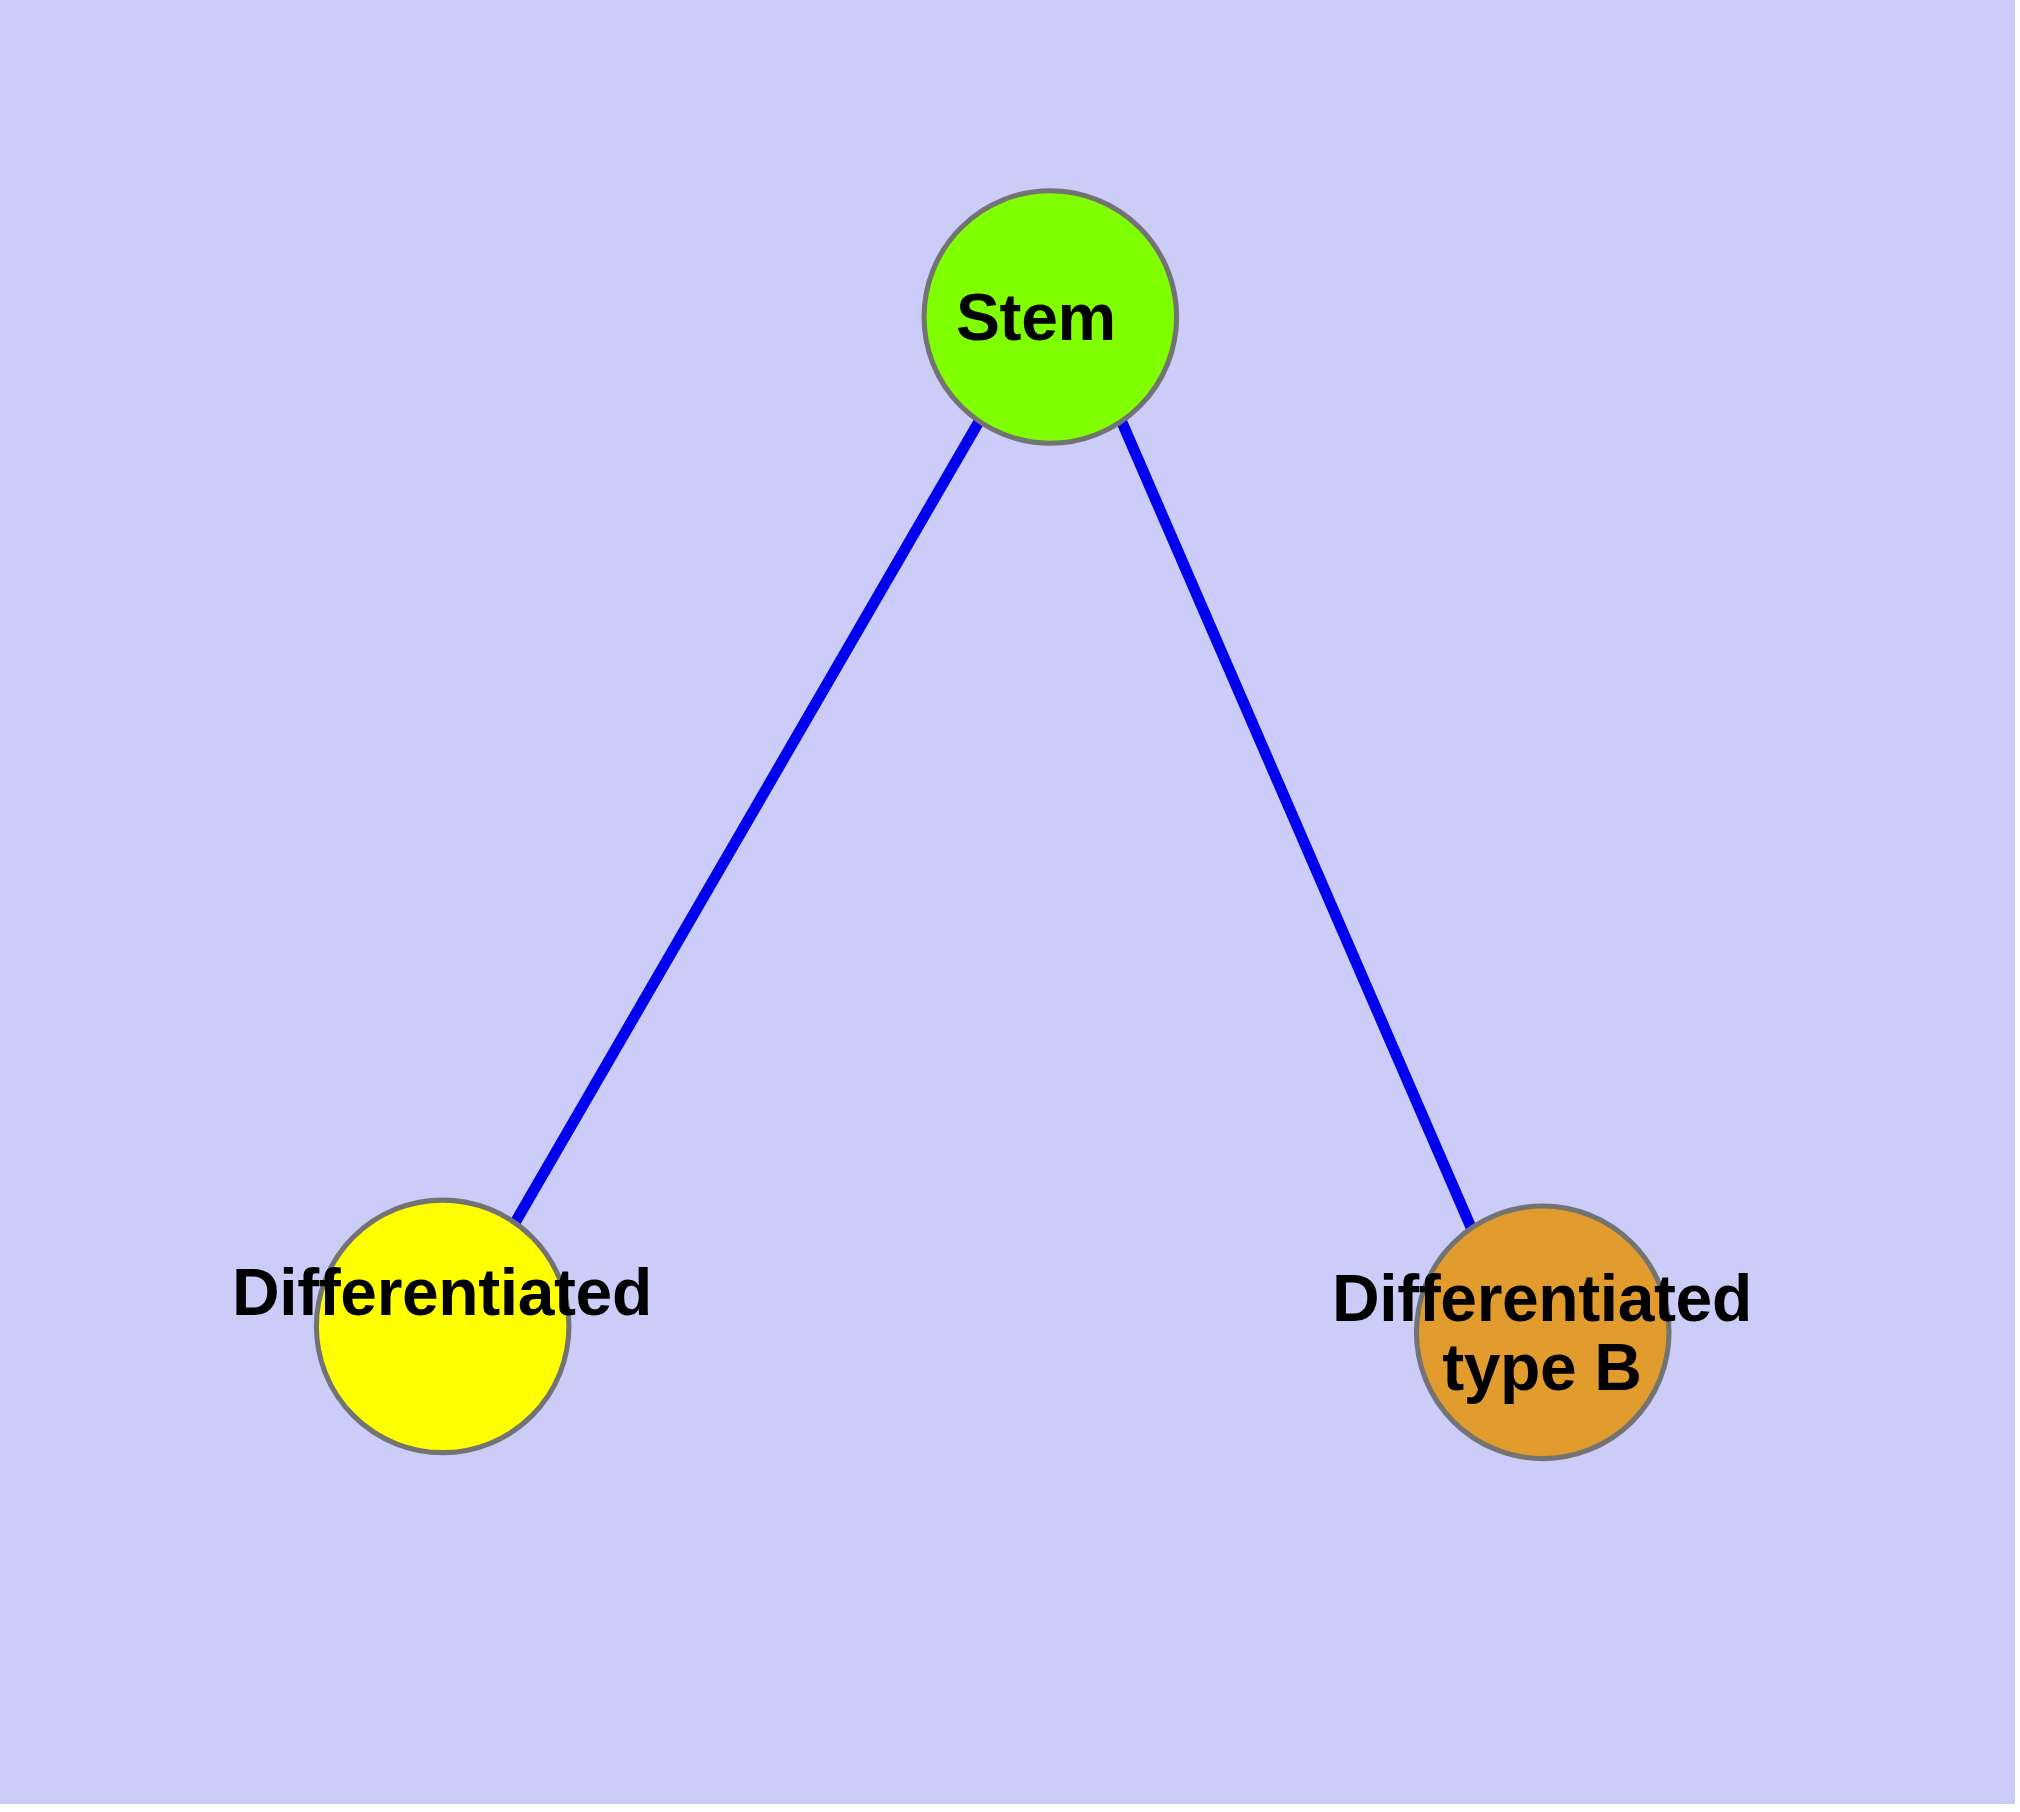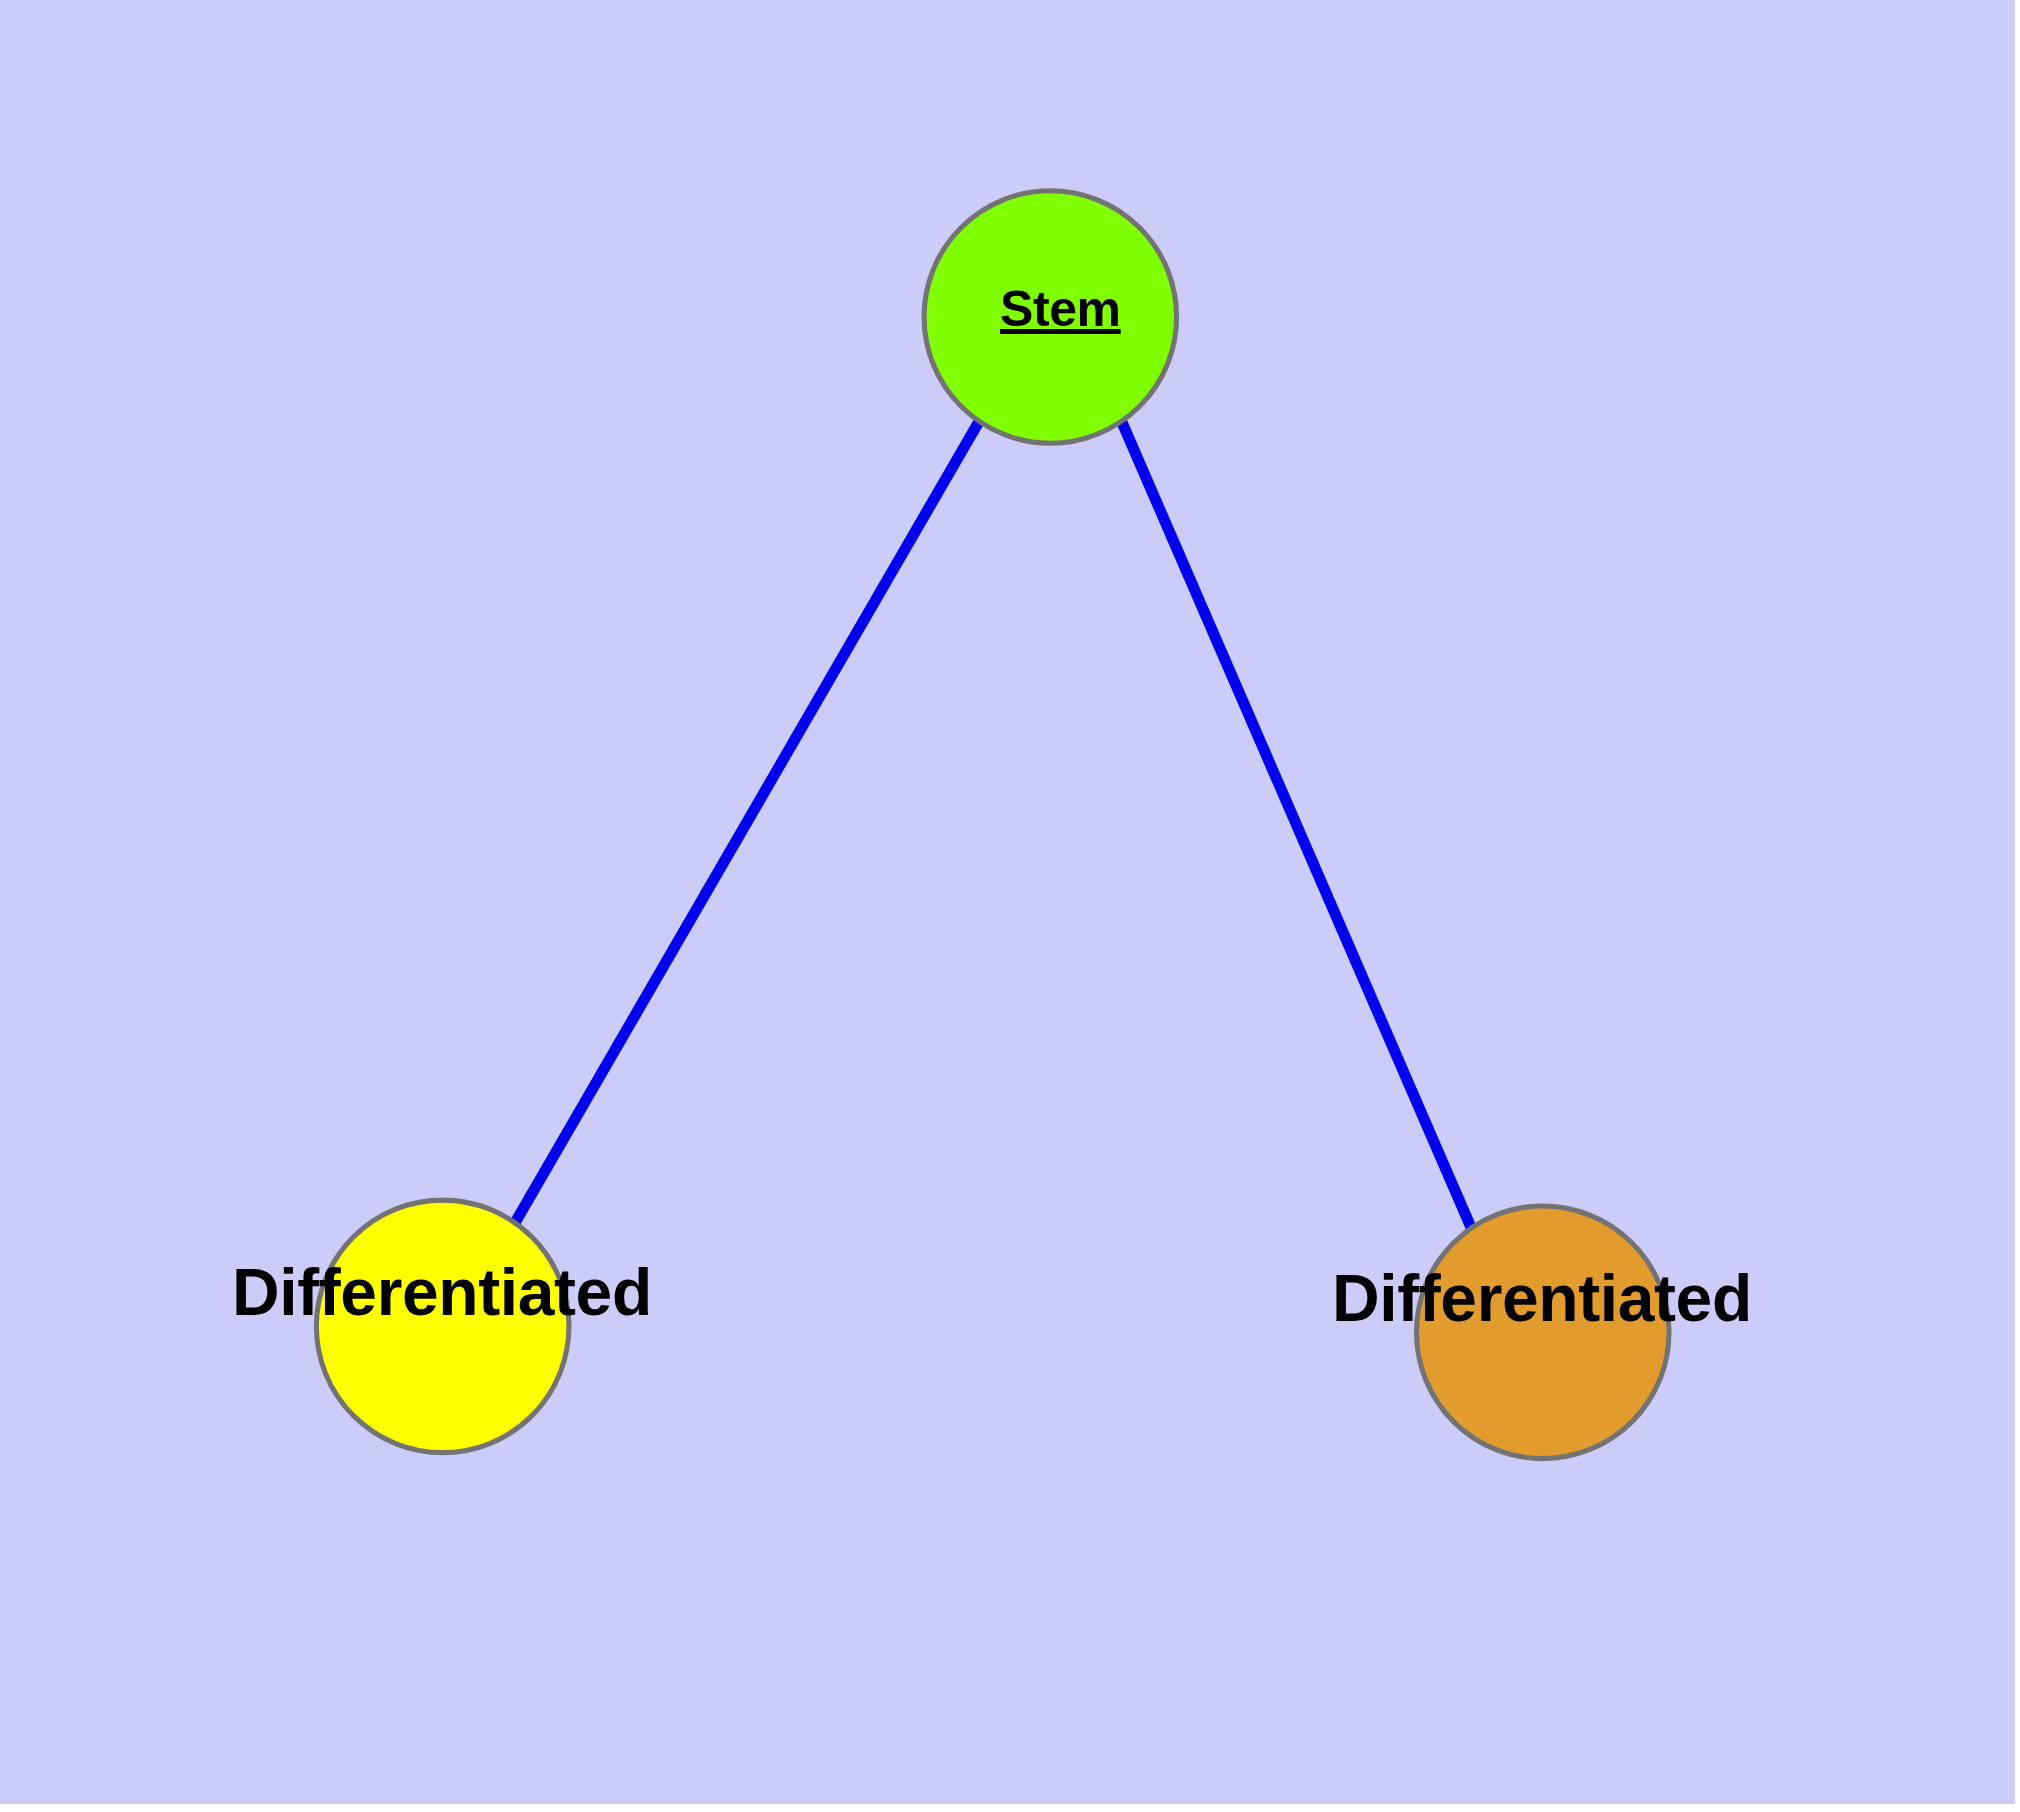--- a/index.html
+++ b/index.html
@@ -60,19 +60,19 @@
         <line x1="1323" y1="497" x2="1737" y2="1452" stroke="#0000ee" stroke-width="13" stroke-linecap="butt"></line>
       </g>
     <g id="node-layer">
         <circle cx="1239" cy="374" r="149" fill="#80ff00" stroke="#737373" stroke-width="6"></circle>
         <circle cx="522" cy="1565" r="149" fill="#ffff00" stroke="#737373" stroke-width="6"></circle>
         <circle cx="1820" cy="1572" r="149" fill="#e29c2e" stroke="#737373" stroke-width="6"></circle>
       </g>
   </svg>
 
   <div id="label-layer">
-      <div class="node-label single" style="font-size: 50px; color: rgb(0, 0, 0); left: 1000px; top: 283px; text-decoration: underline;"><div>Stem</div></div>
+      <div class="node-label single" style="font-size: 66px; color: rgb(0, 0, 0); left: 956px; top: 283px;"><div>Stem</div></div>
       <div class="node-label double" style="font-size: 66px; color: rgb(0, 0, 0); left: 232px; top: 1258px;"><div>Differentiated</div></div>
-      <div class="node-label double" style="font-size: 66px; color: rgb(0, 0, 0); left: 1332px; top: 1264px;"><div>Differentiated</div></div>
+      <div class="node-label double" style="font-size: 66px; color: rgb(0, 0, 0); left: 1332px; top: 1264px;"><div>Differentiated</div><div>type B</div></div>
     </div>
 
 </div>
 
 
 </body></html>

